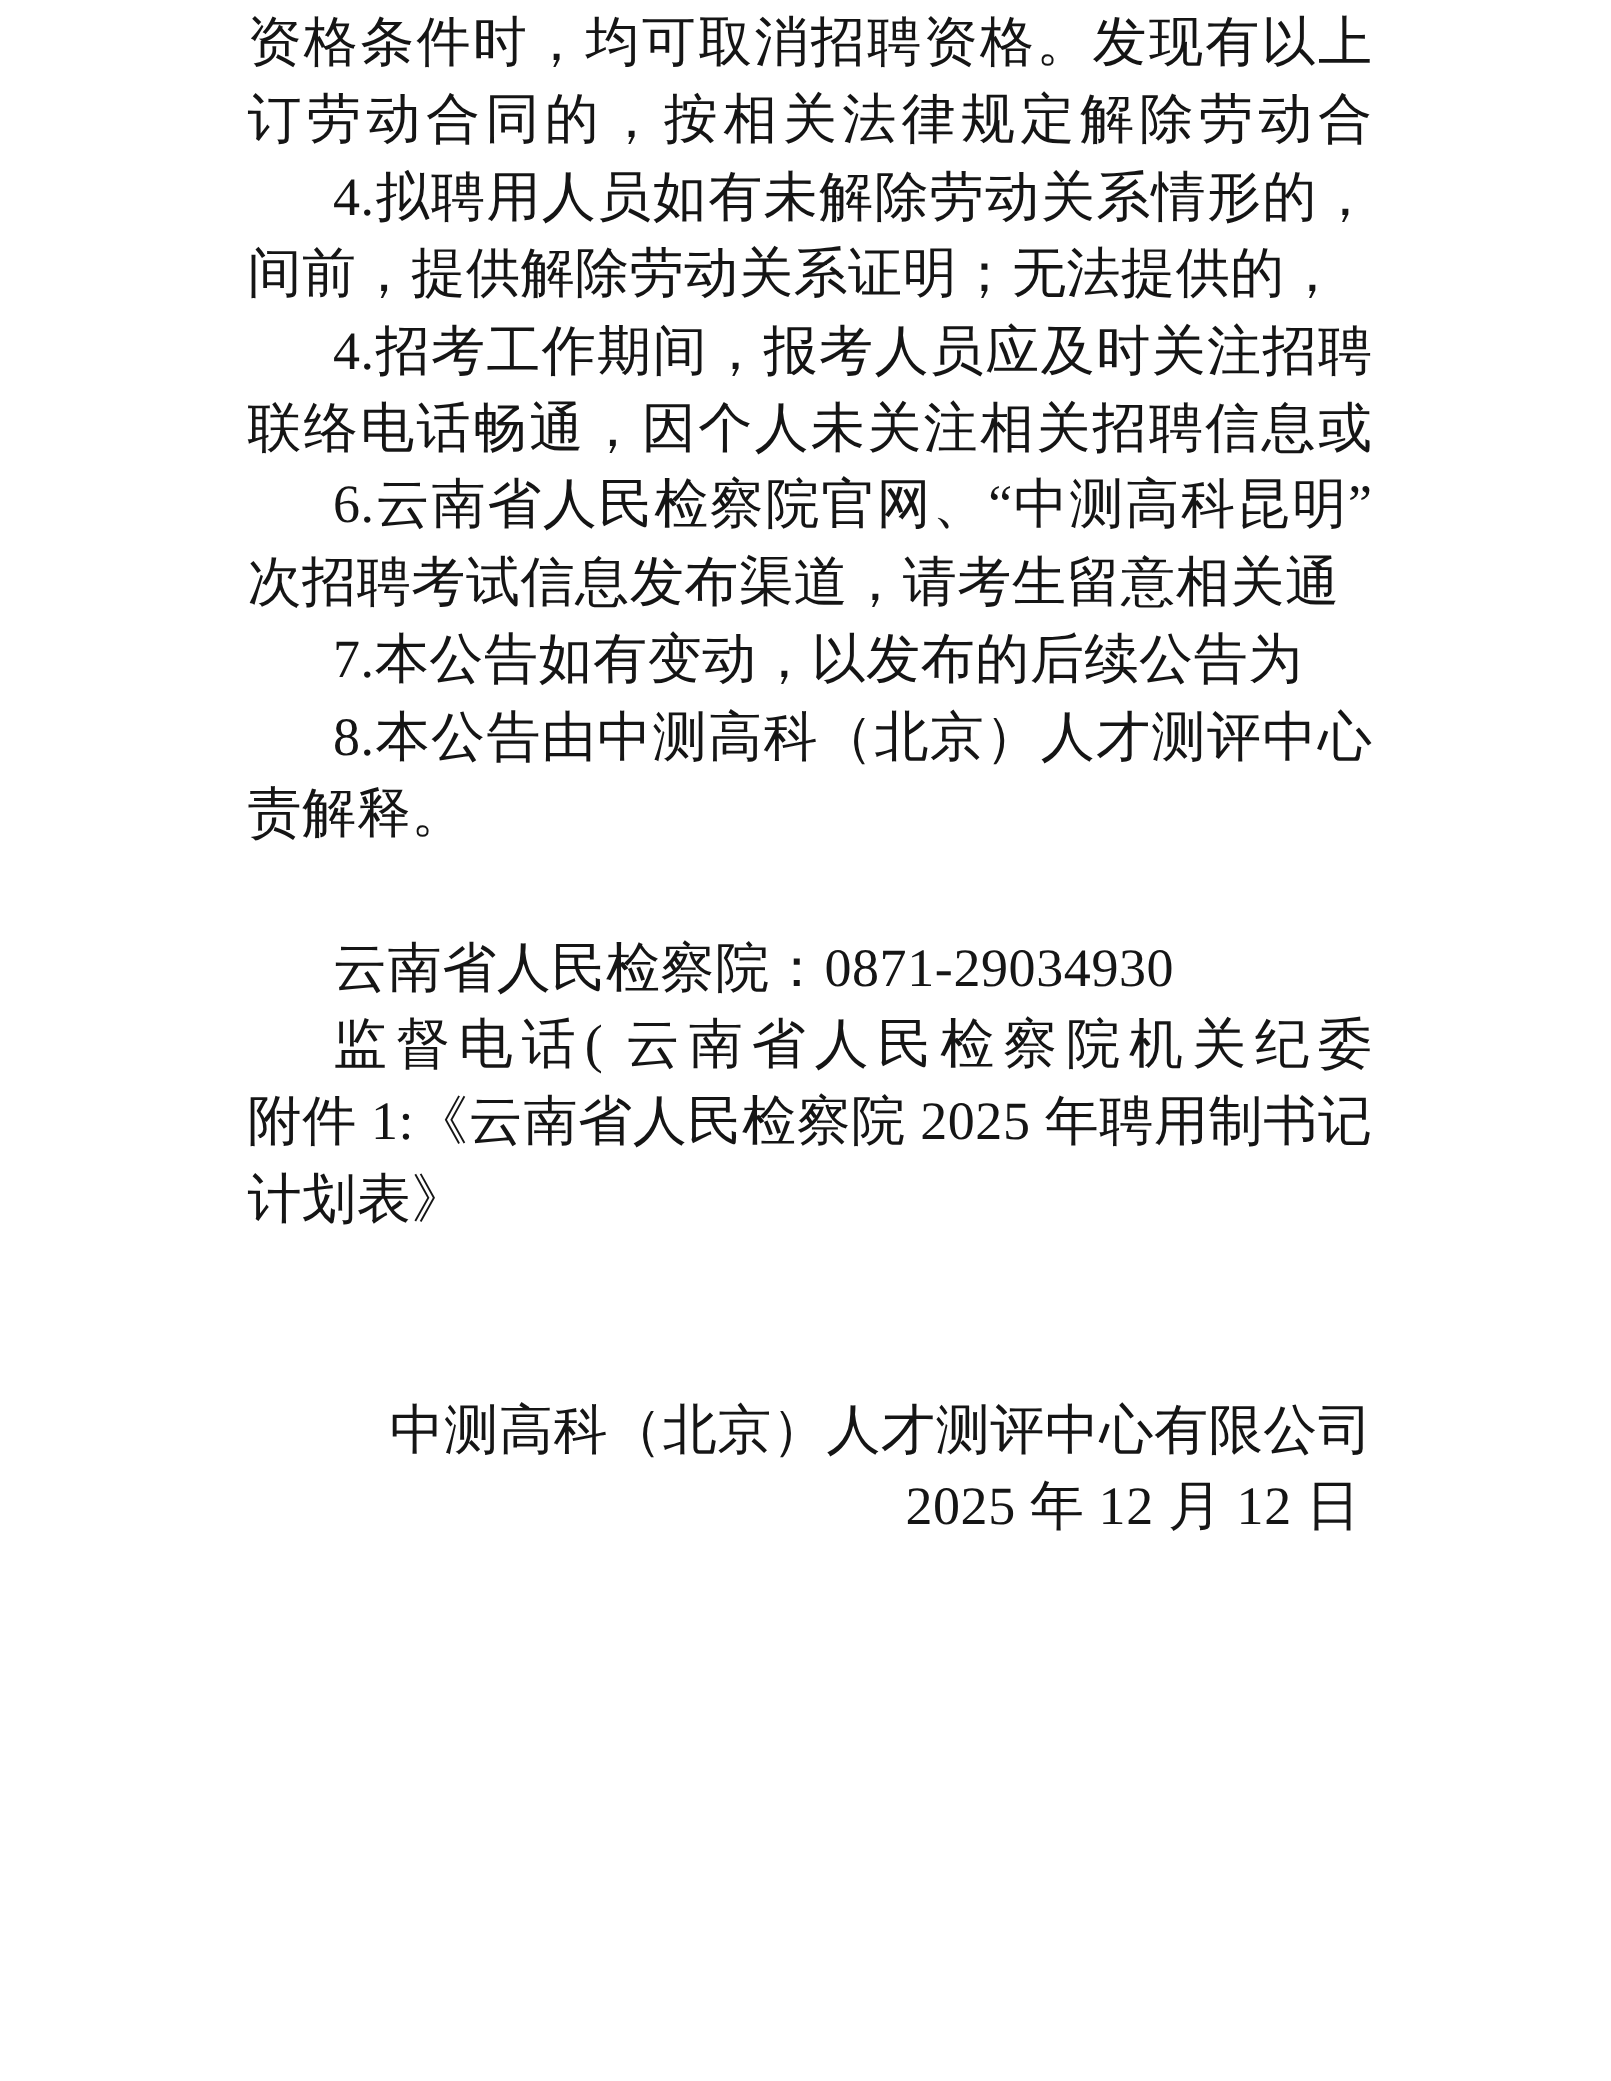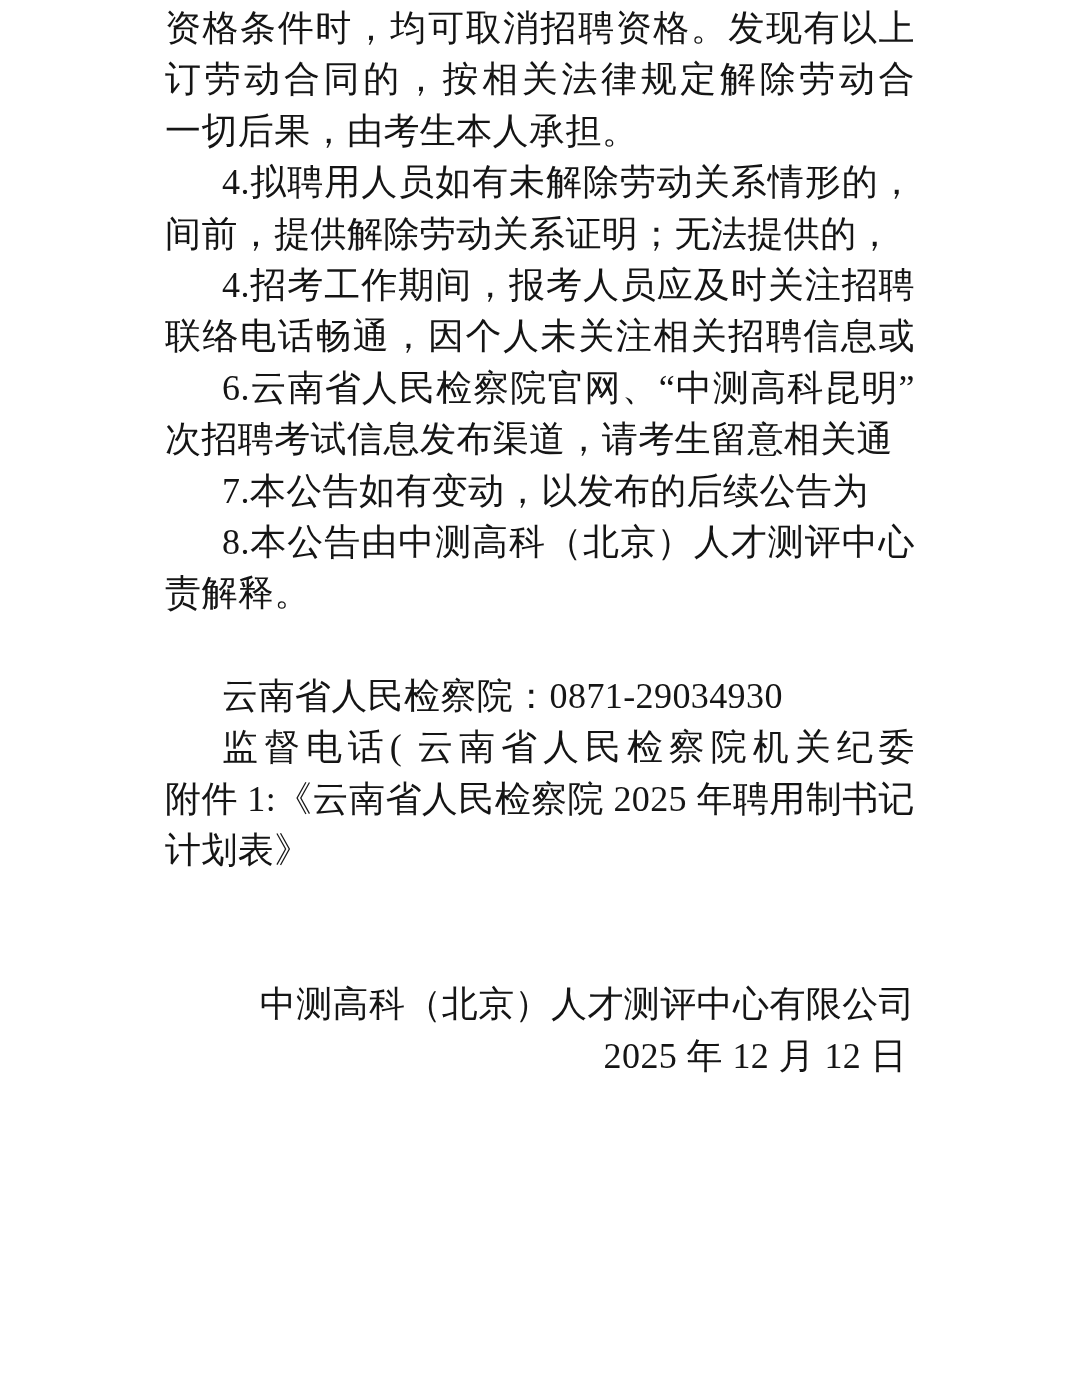--- a/index.html
+++ b/index.html
@@ -48,21 +48,20 @@
     padding-right: 8px;
   }
 </style>
 </head>
 <body>
 
 <div class="page">
   <div class="textblock">
     <div class="ln jfull">资格条件时，均可取消招聘资格。发现有以上情形，如已签</div>
     <div class="ln jfull">订劳动合同的，按相关法律规定解除劳动合同。以上产生的</div>
-    <div class="ln">一切后果，由考生本人承担。</div>
     <div class="ln indent jfull">4.拟聘用人员如有未解除劳动关系情形的，须在规定时</div>
     <div class="ln">间前，提供解除劳动关系证明；无法提供的，取消聘用。</div>
     <div class="ln indent jfull">4.招考工作期间，报考人员应及时关注招聘信息，保持</div>
     <div class="ln jfull">联络电话畅通，因个人未关注相关招聘信息或因通讯不畅导</div>
     <div class="ln indent jfull">6.云南省人民检察院官网、“中测高科昆明”订阅号为此</div>
     <div class="ln">次招聘考试信息发布渠道，请考生留意相关通知。</div>
     <div class="ln indent">7.本公告如有变动，以发布的后续公告为准。</div>
     <div class="ln indent jfull">8.本公告由中测高科（北京）人才测评中心有限公司负</div>
     <div class="ln">责解释。</div>
     <div class="ln blank"></div>

